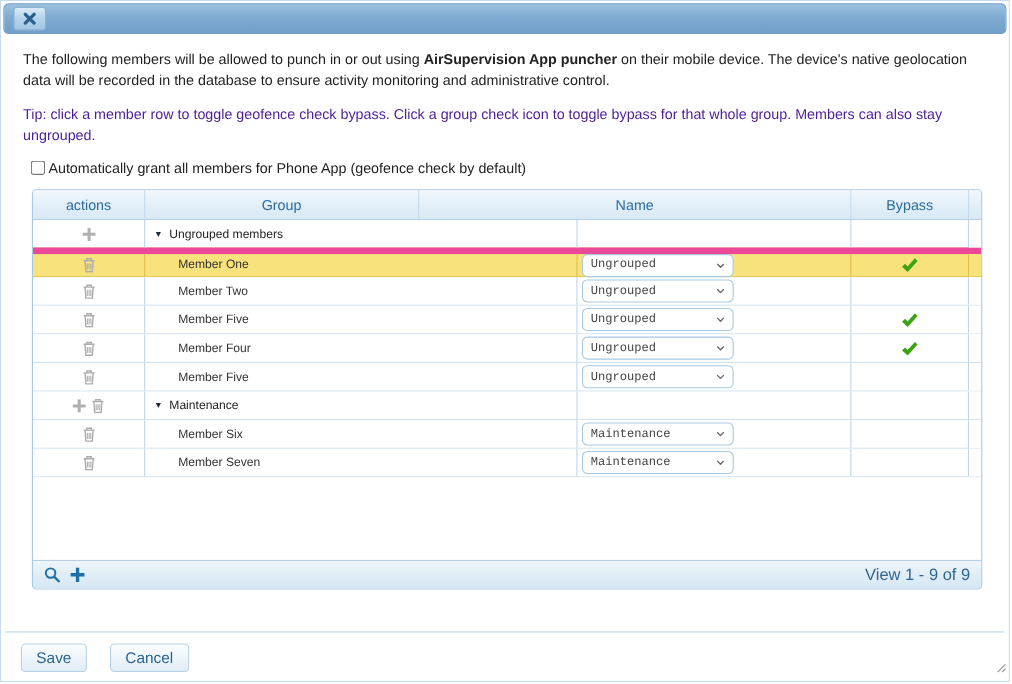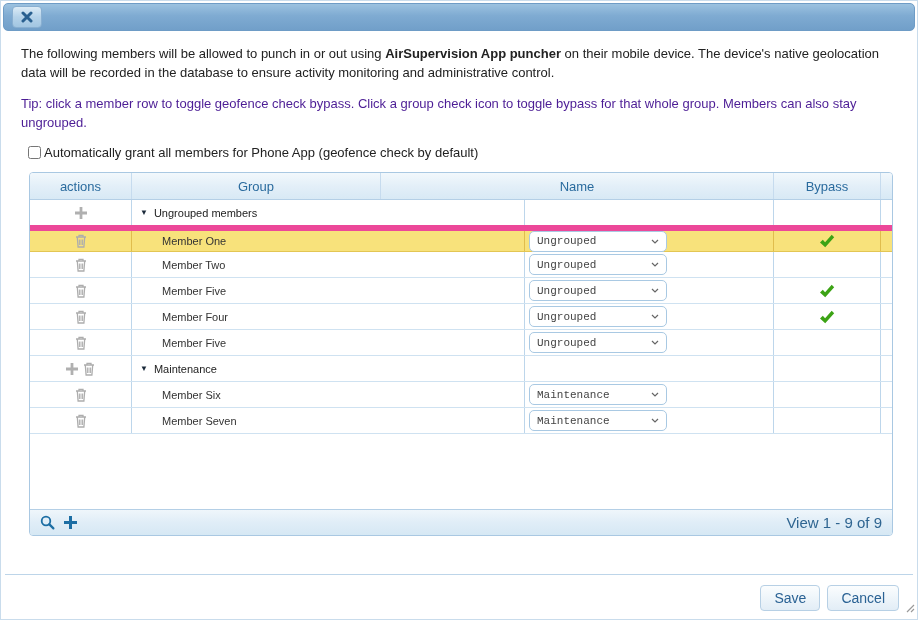--- a/index.html
+++ b/index.html
@@ -51,21 +51,21 @@
   .select{width:138px;height:21px;box-sizing:border-box;border:1px solid #a9c9e3;border-radius:5px;background:#fff;
     display:flex;align-items:center;justify-content:space-between;padding:0 7px;font-size:11px;color:#444;cursor:pointer;}
 
   .grid-empty{height:75px;background:#fff;}
   .pager{height:26px;border-top:1px solid #b4cfe6;background:linear-gradient(180deg,#eff6fb 0%,#e0edf7 50%,#d6e8f4 100%);
     display:flex;align-items:center;padding:0 10px;box-sizing:border-box;}
   .pager .pager-icons{display:flex;align-items:center;gap:9px;}
   .pager .pager-view{margin-left:auto;font-size:15px;color:#2f6591;}
 
   .separator{margin:38px 4px 0;border-top:1px solid #bdd5e9;}
-  .footer{display:flex;justify-content:flex-end;gap:7px;margin:10px 18px 0;}
+  .footer{display:flex;gap:21px;margin:10px 18px 0;}
   .btn{height:26px;padding:0 13px;font-size:14px;color:#2a6294;border:1px solid #b7d0e5;border-radius:4px;cursor:pointer;
     background:linear-gradient(180deg,#fbfdfe 0%,#eef5fa 50%,#e2edf6 100%);font-family:"Liberation Sans",sans-serif;}
   .resize-grip{position:absolute;right:2px;bottom:2px;}
   .icon-btn{display:inline-flex;align-items:center;}
 </style>
 </head>
 <body>
 
 <div class="dialog">
 

